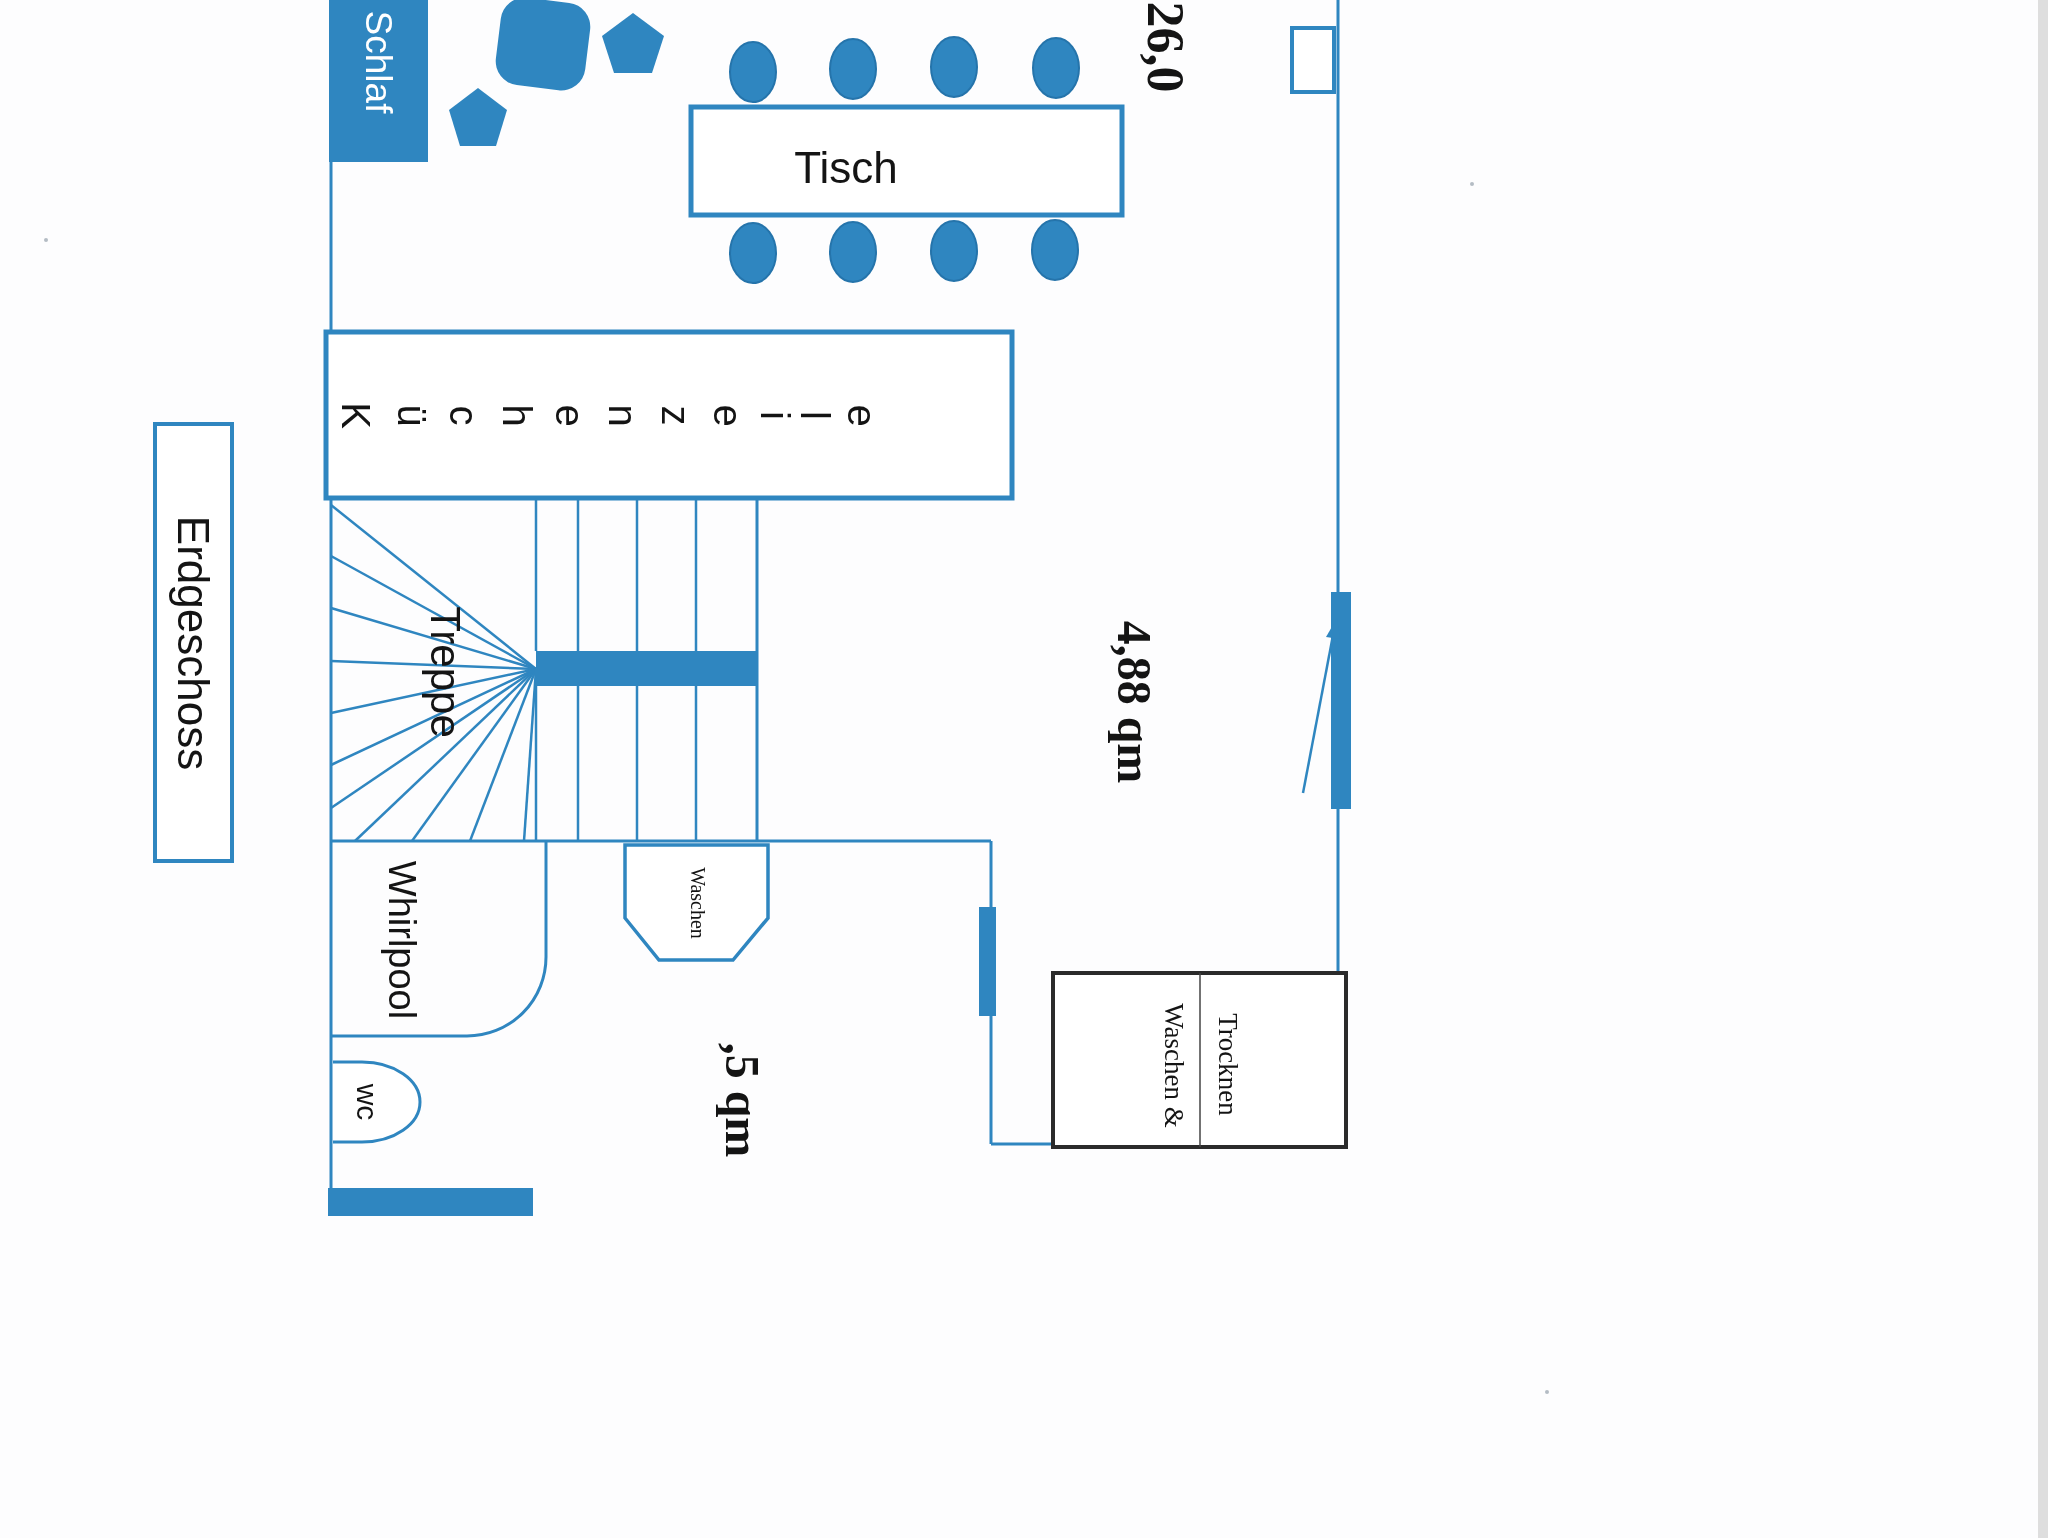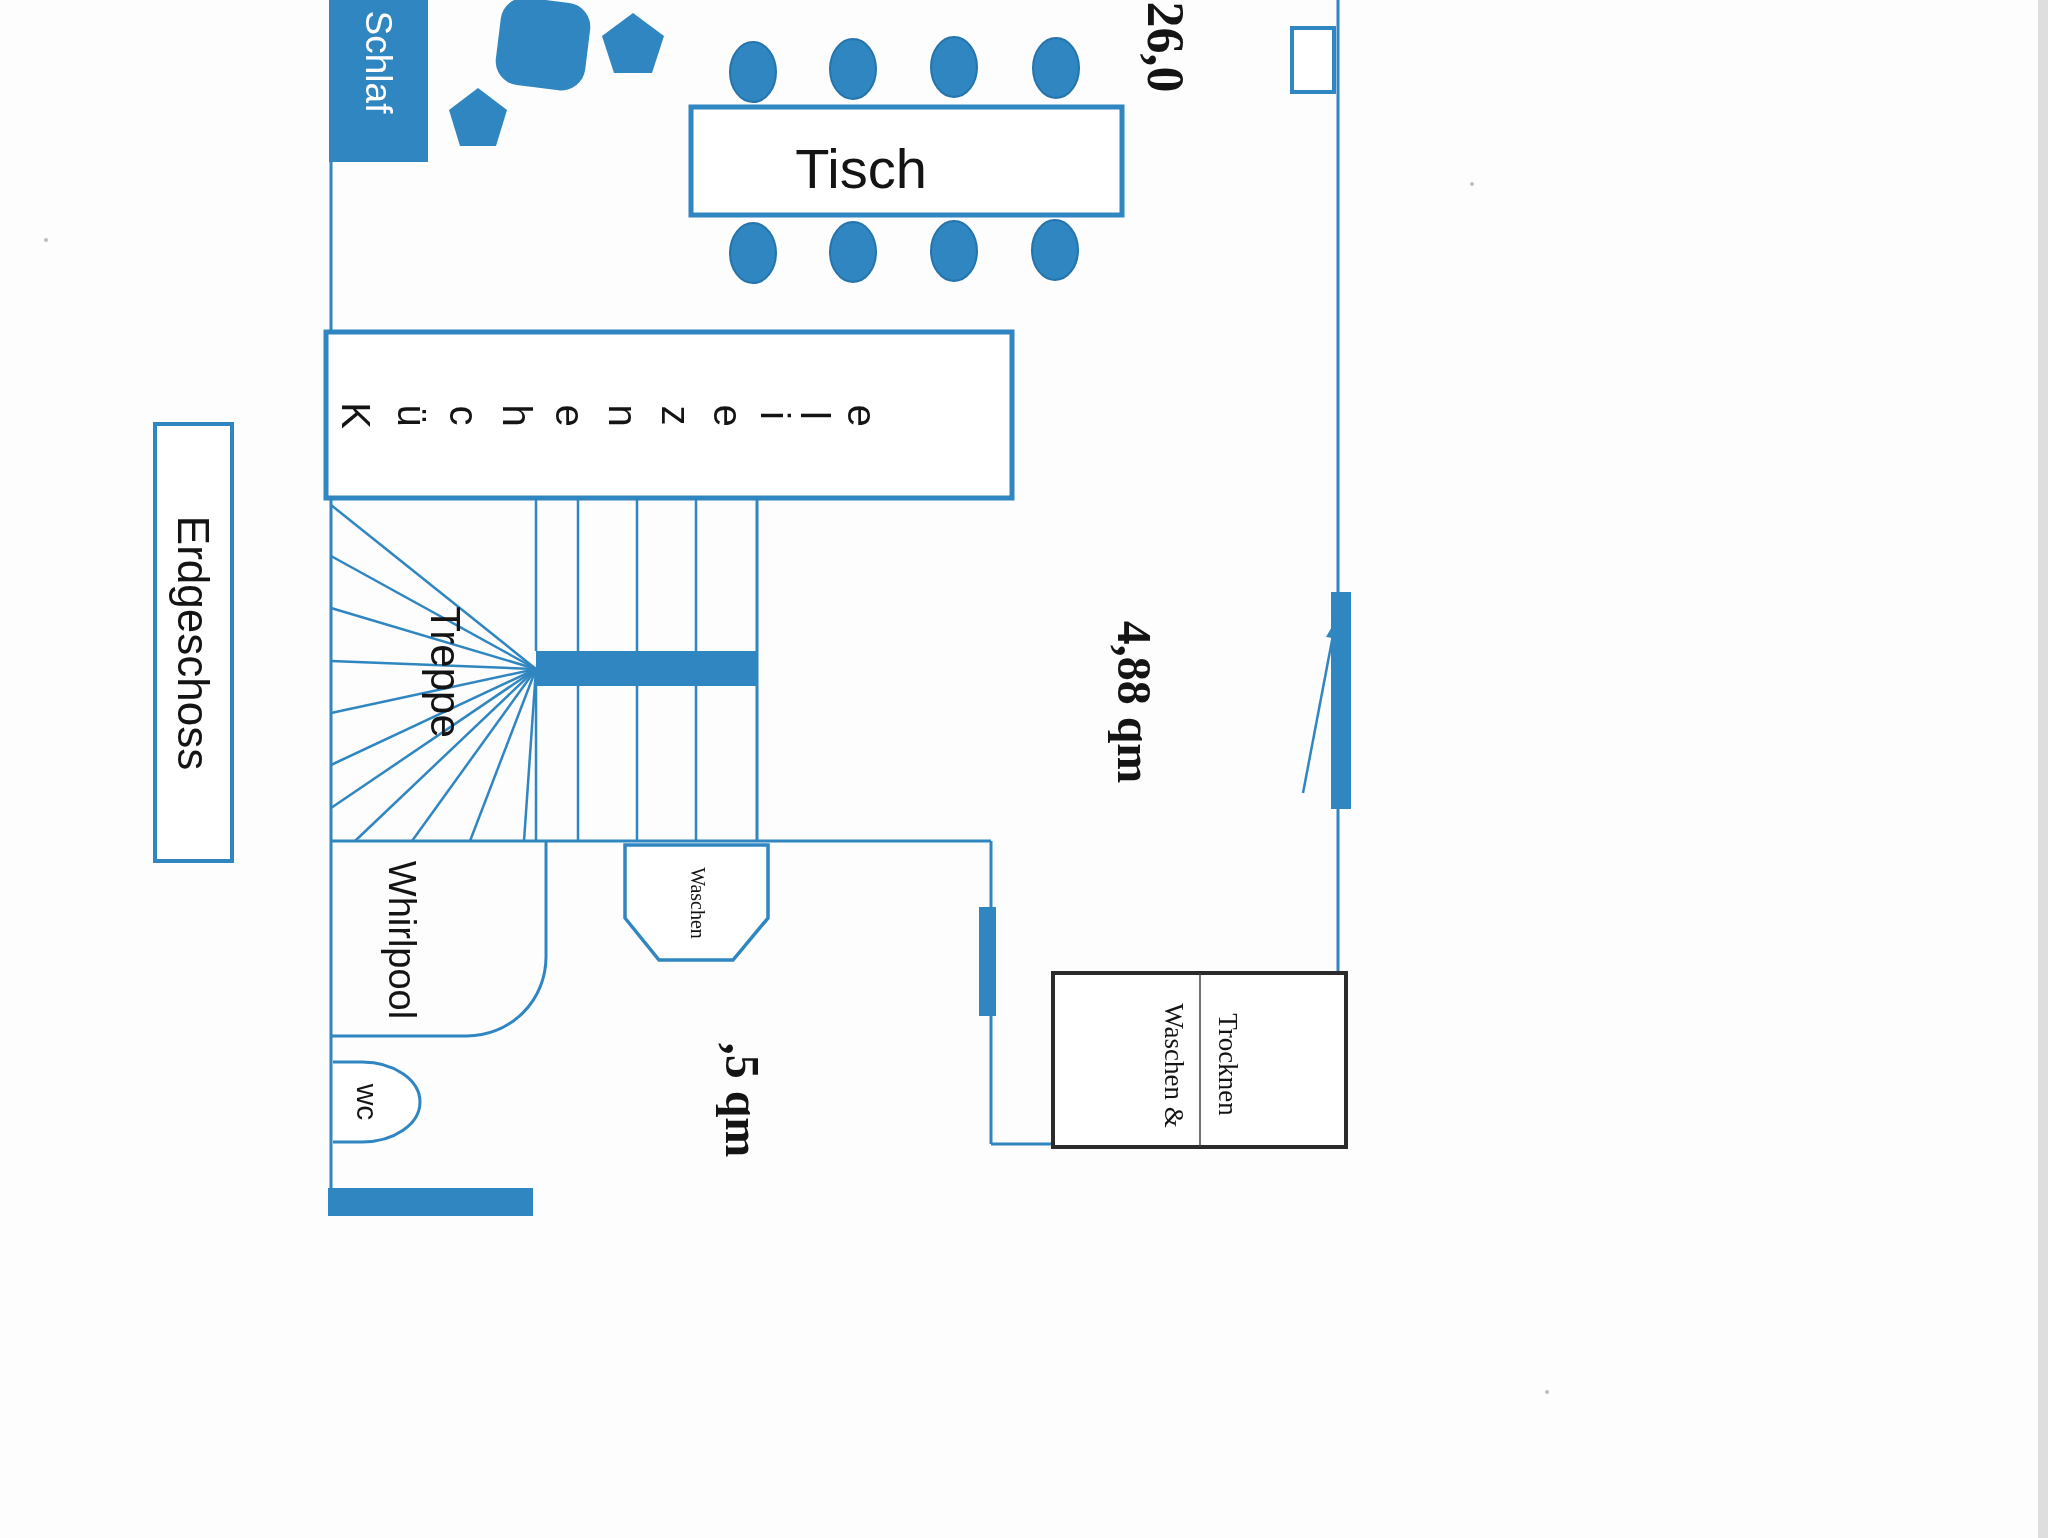--- a/index.html
+++ b/index.html
@@ -107,21 +107,21 @@
     <g>
       <rect x="1053" y="973" width="293" height="174" fill="#ffffff" stroke="#2b2b2b" stroke-width="4"></rect>
       <line x1="1200" y1="973" x2="1200" y2="1147" stroke="#444444" stroke-width="1.5"></line>
     </g>
   </svg>
 
   <div class="schlaf-box">
     <span>Schlaf</span>
   </div>
 
-  <div class="htext sans" style="left:706px;top:130px;width:310px;height:76px;font-size:56px;">
+  <div class="htext sans" style="left:691px;top:130px;width:310px;height:76px;font-size:44px;">
     <span>Tisch</span>
   </div>
 
   <div class="kitchen-letters" id="kitchen-letters">
       <span>K</span>
       <span>ü</span>
       <span>c</span>
       <span>h</span>
       <span>e</span>
       <span>n</span>

